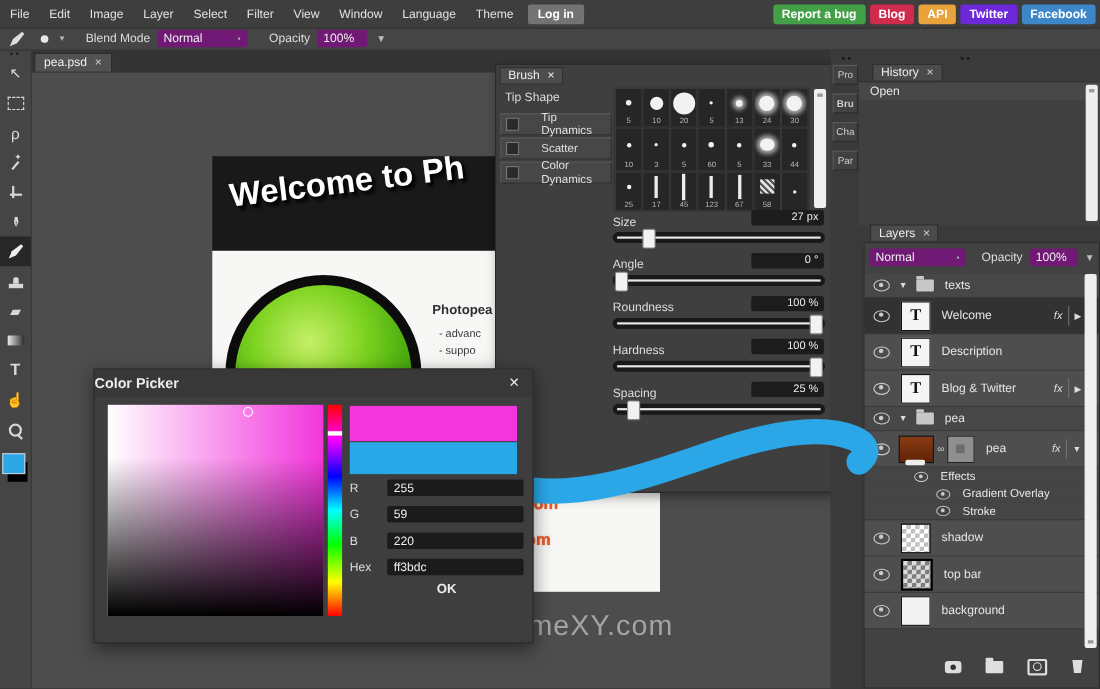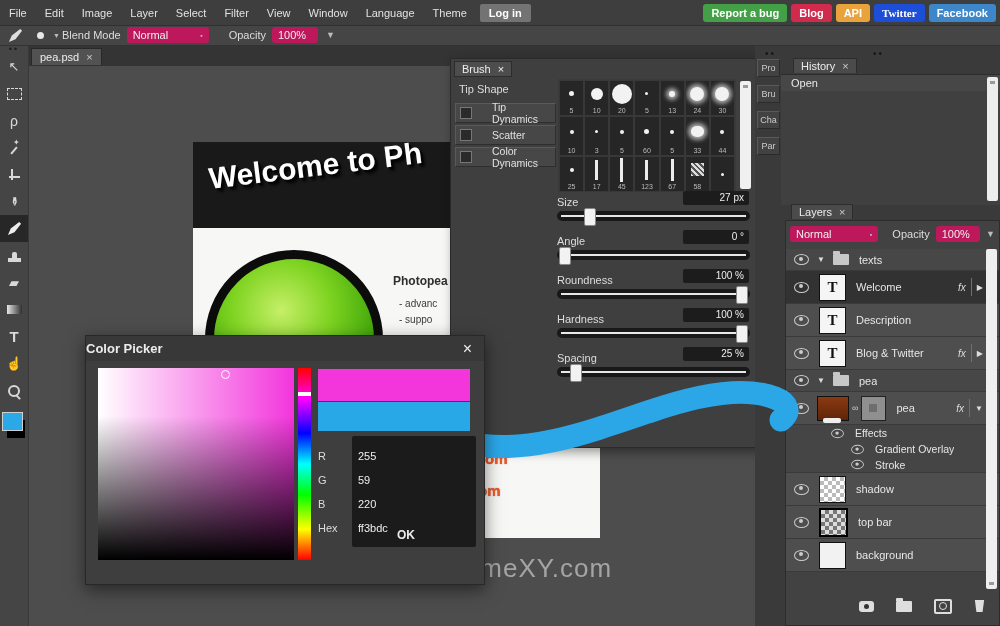--- a/index.html
+++ b/index.html
@@ -6,26 +6,26 @@
   #app{position:relative;width:1000px;height:626px;overflow:hidden;background:#4d4d4d;
        font-family:"Liberation Sans",sans-serif;-webkit-font-smoothing:antialiased;}
   
   #menubar{position:absolute;left:0;top:0;width:1000px;height:25px;background:#3e3e3e;
            border-bottom:1px solid #303030;display:flex;align-items:center;font-size:11px;color:#e2e2e2;z-index:60;}
   .menu-item{padding:0 9px;cursor:default;}
   .login-btn{background:#737373;color:#fff;padding:3px 9px;border-radius:2px;margin-left:4px;font-weight:bold;}
   .mb-right{margin-left:auto;display:flex;gap:4px;padding-right:4px;}
   .pill{padding:3px 8px;border-radius:3px;color:#fff;font-weight:bold;font-size:11px;}
   .pill.green{background:#43a047;} .pill.blogred{background:#d02a4d;} .pill.orange{background:#e8a33d;}
-  .pill.tw{background:#1d4ed8;font-family:Liberation Serif, serif;} .pill.fb{background:#3d87c8;}
+  .pill.tw{background:#6d28d9;} .pill.fb{background:#3d87c8;}
   
   #optionsbar{position:absolute;left:0;top:25px;width:1000px;height:20px;background:#454545;
               border-bottom:1px solid #333;display:flex;align-items:center;font-size:11px;color:#ddd;z-index:55;}
   #optionsbar .lab{margin:0 6px;}
-  .selbox{background:#be185d;border-radius:3px;color:#eee;padding:2px 6px;display:flex;align-items:center;font-size:11px;}
+  .selbox{background:#701a75;border-radius:3px;color:#eee;padding:2px 6px;display:flex;align-items:center;font-size:11px;}
   .chev{font-size:7px;margin-left:6px;color:#bbb;}
   .brush-svg{width:15px;height:15px;margin-left:8px;}
   .preset-preview{display:flex;align-items:center;gap:3px;margin-left:14px;}
   .pp-dot{width:7px;height:7px;border-radius:50%;background:#e8e8e8;display:inline-block;}
   
   #tabstrip{position:absolute;left:28px;top:45px;width:729px;height:21px;background:#343434;z-index:5;}
   .doc-tab{position:absolute;left:3px;top:3px;background:#525252;border:1px solid #282828;border-bottom:none;
            padding:2px 8px;font-size:11px;color:#eee;display:flex;align-items:center;gap:7px;}
   .doc-tab .x{color:#ccc;font-size:11px;}
   
@@ -101,21 +101,21 @@
              background:linear-gradient(to bottom,rgba(0,0,0,0) 25%,#000 100%),linear-gradient(to right,#fff,#f335dc);}
   .sv-ind{position:absolute;left:63%;top:2px;width:7px;height:7px;border:1.5px solid #fff;border-radius:50%;}
   .hue-strip{position:absolute;left:212px;top:32px;width:13px;height:192px;
              background:linear-gradient(to bottom,#f00 0%,#f0f 16%,#00f 34%,#0ff 50%,#0f0 66%,#ff0 84%,#f00 100%);}
   .hue-ind{position:absolute;left:0;top:24px;width:13px;height:4px;background:#fff;}
   .swatch-new{position:absolute;left:232px;top:33px;width:152px;height:32px;background:#f335dc;}
   .swatch-cur{position:absolute;left:232px;top:66px;width:152px;height:29px;background:#29a8e8;}
   .cp-row{position:absolute;left:232px;display:flex;align-items:center;gap:8px;}
   .cp-row label{width:26px;font-size:11px;color:#ddd;}
   .cp-row input{width:112px;height:15px;background:#1b1b1b;border:none;border-radius:2px;color:#eee;
-                font-size:11px;padding:12px 6px;font-family:"Liberation Sans",sans-serif;}
+                font-size:11px;padding:0 6px;font-family:"Liberation Sans",sans-serif;}
   .cp-ok{position:absolute;left:290px;top:192px;width:60px;text-align:center;font-size:12px;font-weight:bold;color:#ececec;}
   
   #rightbar{position:absolute;left:755px;top:45px;width:245px;height:581px;background:#3a3a3a;z-index:40;}
   .rb-dots{position:absolute;top:3px;color:#161616;font-size:10px;letter-spacing:2px;}
   .mini{position:absolute;left:2px;width:23px;height:18px;background:#424242;border:1px solid #5a5a5a;
         border-bottom-color:#2b2b2b;border-right-color:#2b2b2b;color:#ccc;font-size:9px;display:flex;
         align-items:center;justify-content:center;box-sizing:border-box;}
   .ptab{position:absolute;background:#4b4b4b;border:1px solid #2c2c2c;border-bottom:none;padding:1px 7px;
         font-size:11px;color:#ececec;display:flex;gap:7px;align-items:center;}
   .ptab .x{font-size:11px;color:#ccc;}
@@ -194,21 +194,21 @@
   </header>
 
   <div id="optionsbar">
     <svg class="brush-svg" viewBox="0 0 16 16">
       <path d="M1 15 L4 8 L13 1 L15 3 L8 12 Z" fill="#ddd"></path>
     </svg>
     <span class="preset-preview">
       <span class="pp-dot"></span>
       <span class="chev">▼</span>
     </span>
-    <span class="lab" style="margin-left:2px;">Blend Mode</span>
+    <span class="lab" style="margin-left:18px;">Blend Mode</span>
     <span class="selbox" style="width:70px;">
       <span>Normal</span>
       <span class="chev" style="margin-left:auto;">▪</span>
     </span>
     <span class="lab" style="margin-left:20px;">Opacity</span>
     <span class="selbox" style="width:34px;">
       <span>100%</span>
     </span>
     <span class="chev" style="font-size:9px;margin-left:8px;">▼</span>
   </div>
@@ -462,21 +462,21 @@
       <input value="ff3bdc" style="">
     </div>
     <div class="cp-ok">OK</div>
   </div>
 
   <div id="rightbar">
     <span class="rb-dots" style="left:10px;">••</span>
     <span class="rb-dots" style="left:118px;">••</span>
 
     <div class="mini" style="top:14px;">Pro</div>
-    <div class="mini" style="top:40px;">Bru</div>
+    <div class="mini" style="top:40px;font-weight:bold;">Bru</div>
     <div class="mini" style="top:66px;">Cha</div>
     <div class="mini" style="top:92px;">Par</div>
 
     <div class="ptab" style="left:38px;top:13px;">
       <span>History</span>
       <span class="x">×</span>
     </div>
     <div id="hist-panel">
       <div class="hist-entry">Open</div>
       <div class="hist-scroll"></div>

